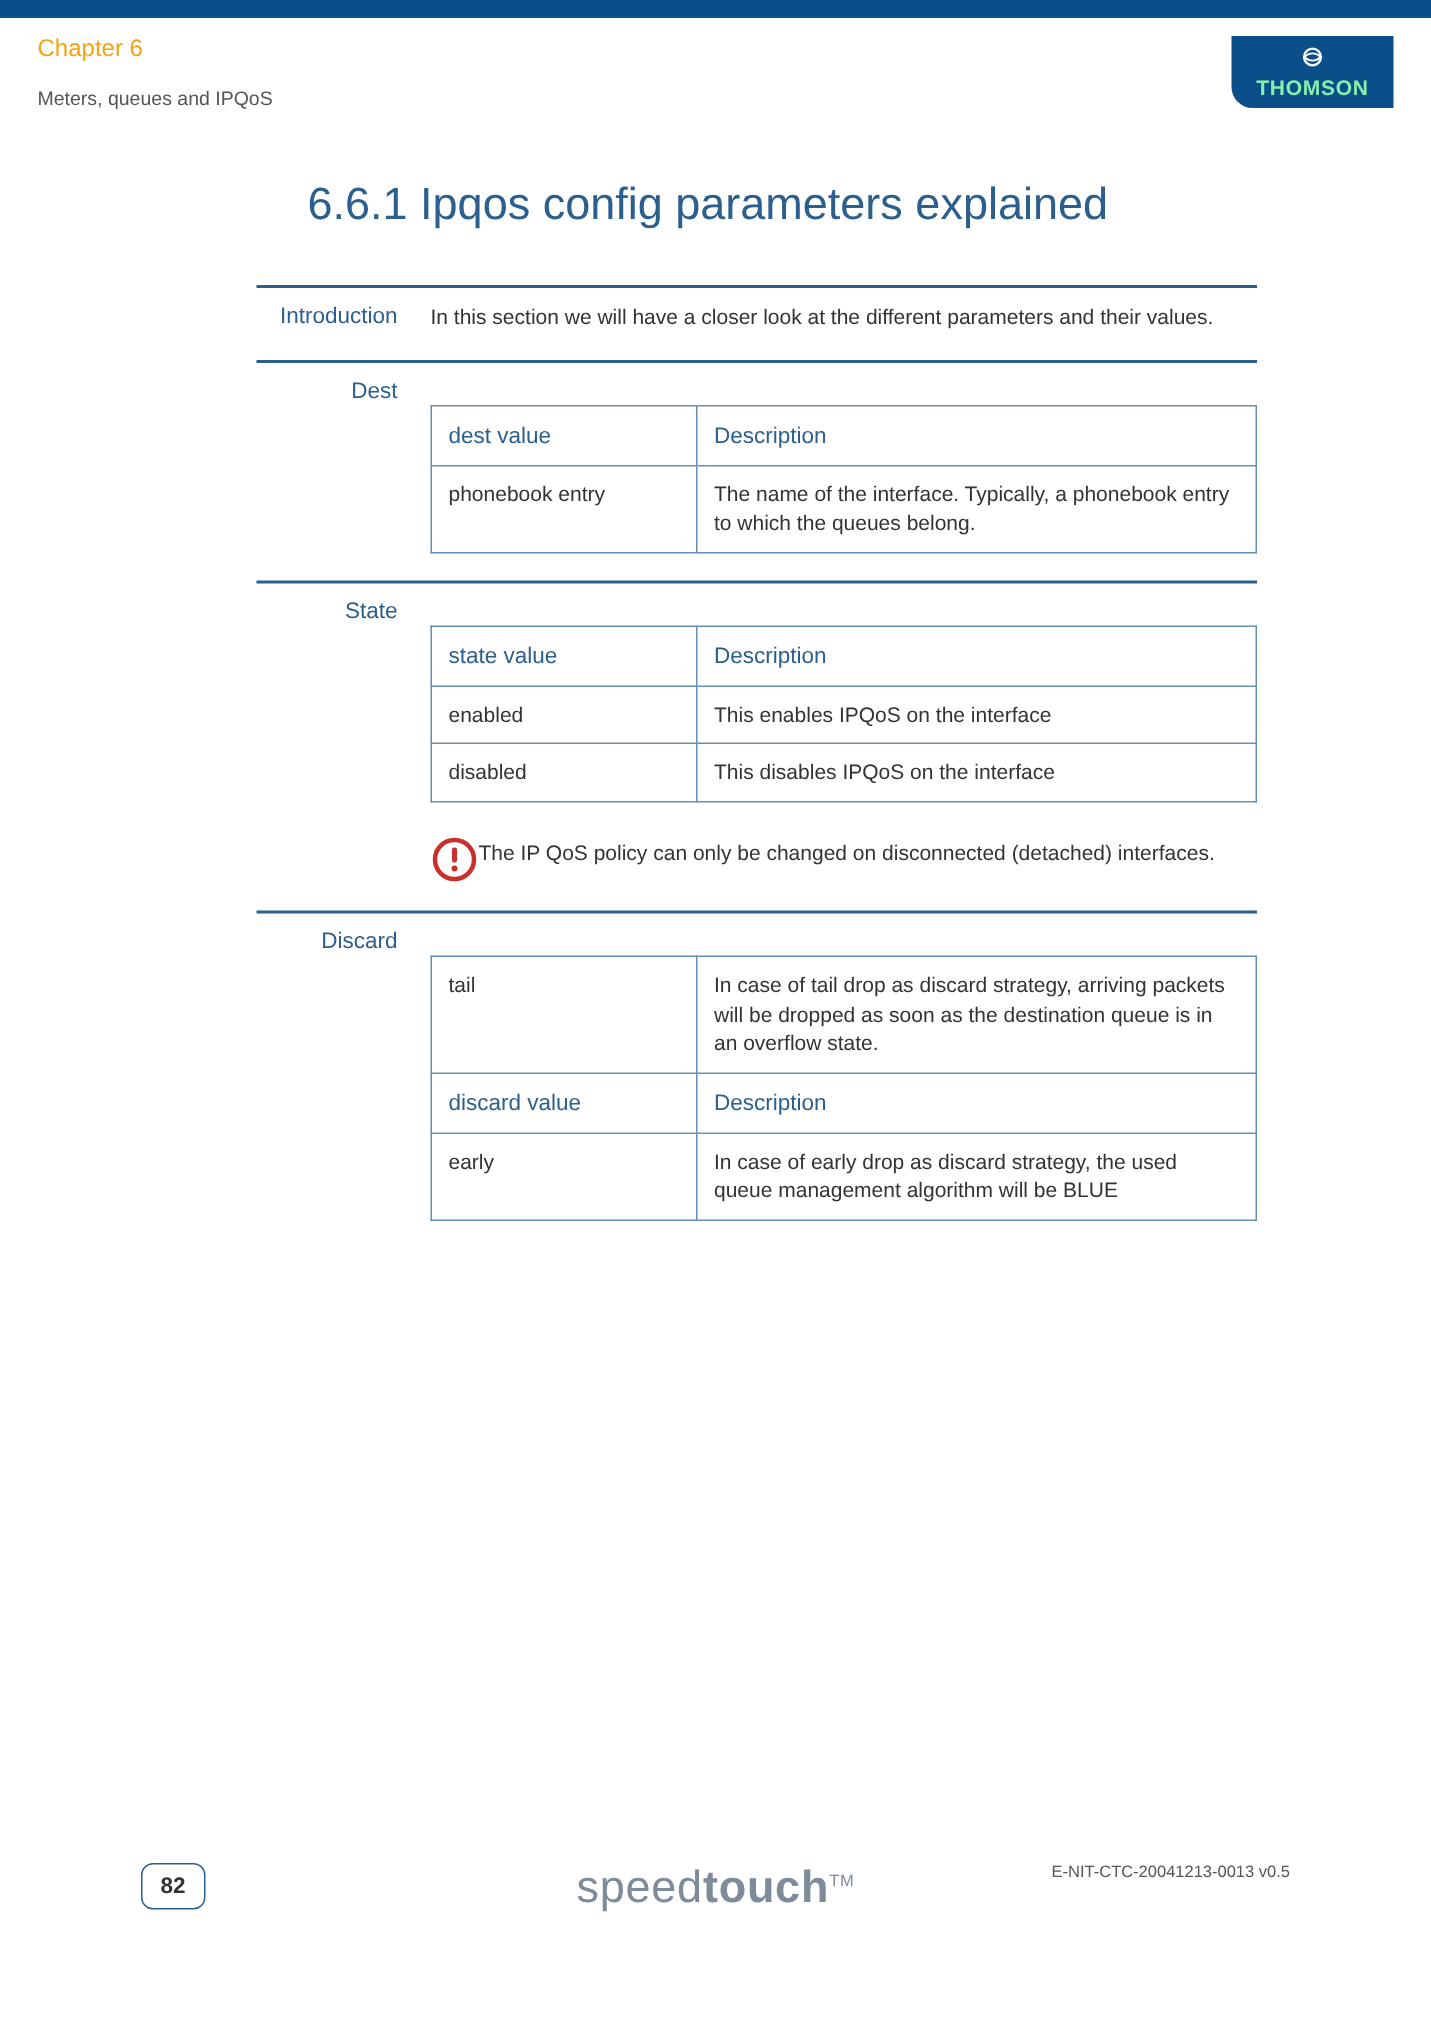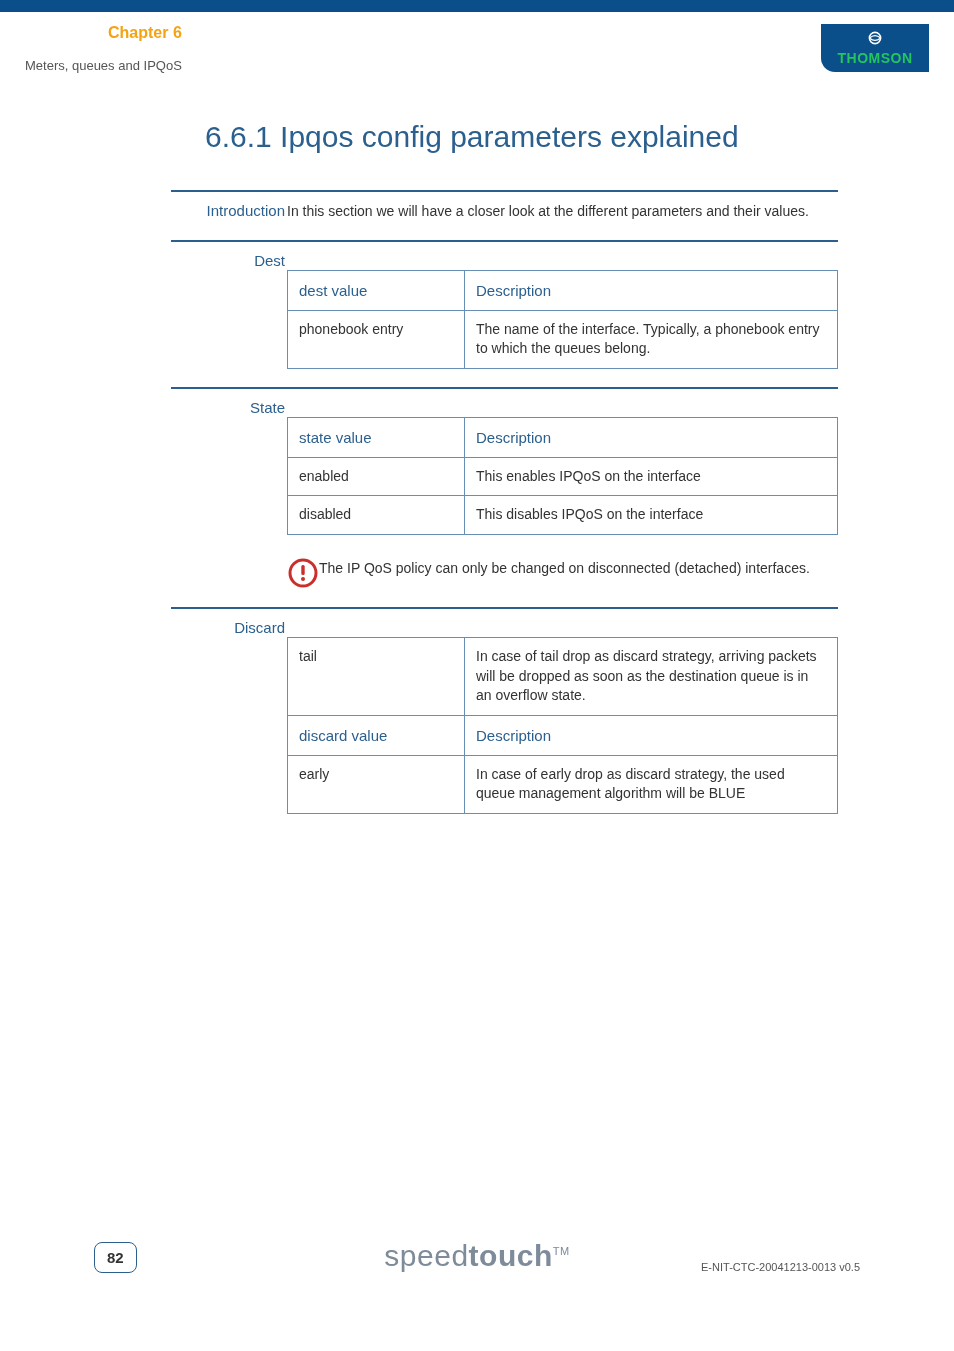--- a/index.html
+++ b/index.html
@@ -20,25 +20,25 @@
   .header {
     position: absolute;
     top: 24px;
     left: 25px;
     right: 25px;
     height: 55px;
     display: flex;
     justify-content: space-between;
   }
   .chapter-block { font-size: 13px; }
-  .chapter-title { color: #f5a313; font-weight: bold; font-size: 16px; text-align: right; }
+  .chapter-title { color: #f5a313; font-weight: normal; font-size: 16px; }
   .chapter-sub { color: #555; font-size: 13px; margin-top: 16px; }
   .thomson-logo {
     background: #0a4f8a;
-    color: #22c55e;
+    color: #86efac;
     width: 108px;
     height: 48px;
     display: flex;
     flex-direction: column;
     align-items: center;
     justify-content: center;
     border-bottom-left-radius: 14px;
     font-weight: bold;
     font-size: 14px;
     letter-spacing: 0.5px;
@@ -69,21 +69,21 @@
     border-top: 2px solid #2b5f8e;
     padding-top: 10px;
     padding-bottom: 18px;
     margin-left: 71px;
   }
   .section-label {
     width: 116px;
     text-align: right;
     color: #2b5f8e;
     font-size: 15px;
-    padding-right: 2px;
+    padding-right: 22px;
     flex-shrink: 0;
   }
   .section-body {
     flex: 1;
     font-size: 14px;
     color: #333;
     line-height: 1.4;
   }
   table {
     border-collapse: collapse;
@@ -115,21 +115,21 @@
   }
   .note-icon svg { width: 32px; height: 32px; }
   .note-text { font-size: 14px; line-height: 1.4; padding-top: 2px; }
   .footer {
     position: absolute;
     bottom: 78px;
     left: 0;
     right: 0;
     padding: 0 94px;
     display: flex;
-    align-items: flex-end;
+    align-items: flex-start;
     justify-content: space-between;
   }
   .page-num {
     border: 1.5px solid #2b5f8e;
     border-radius: 8px;
     padding: 6px 12px;
     font-weight: bold;
     font-size: 15px;
     color: #333;
   }

